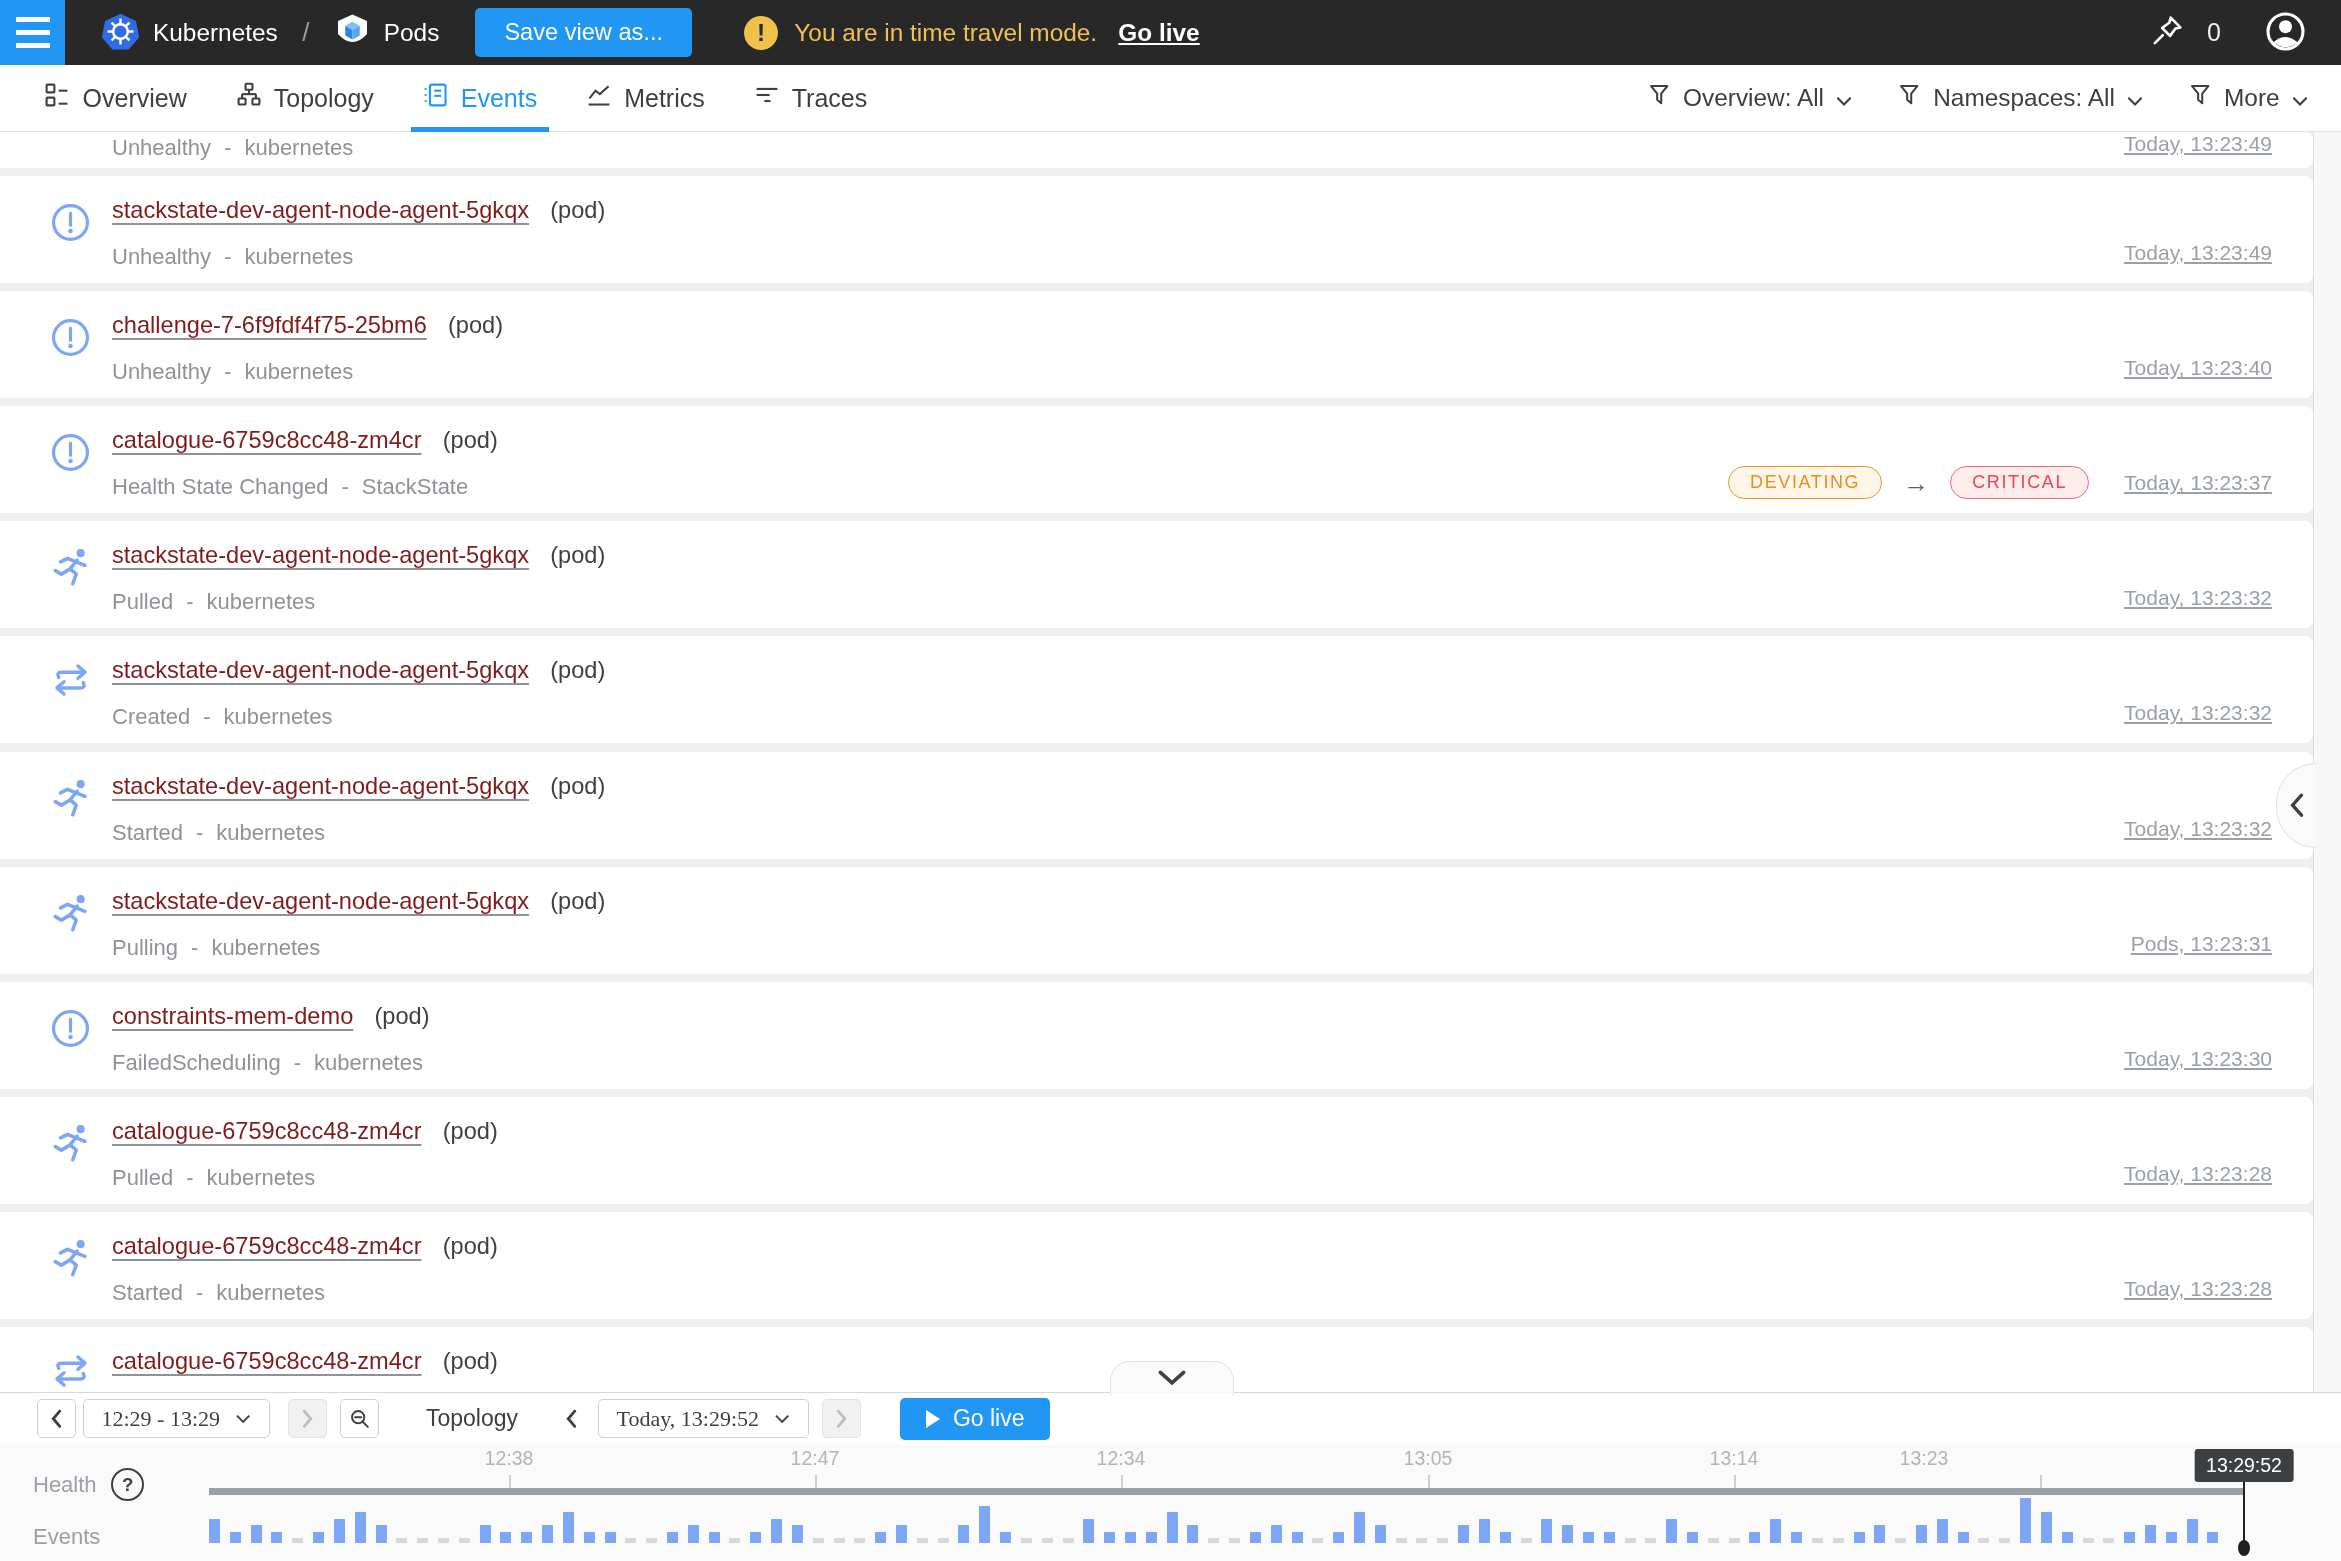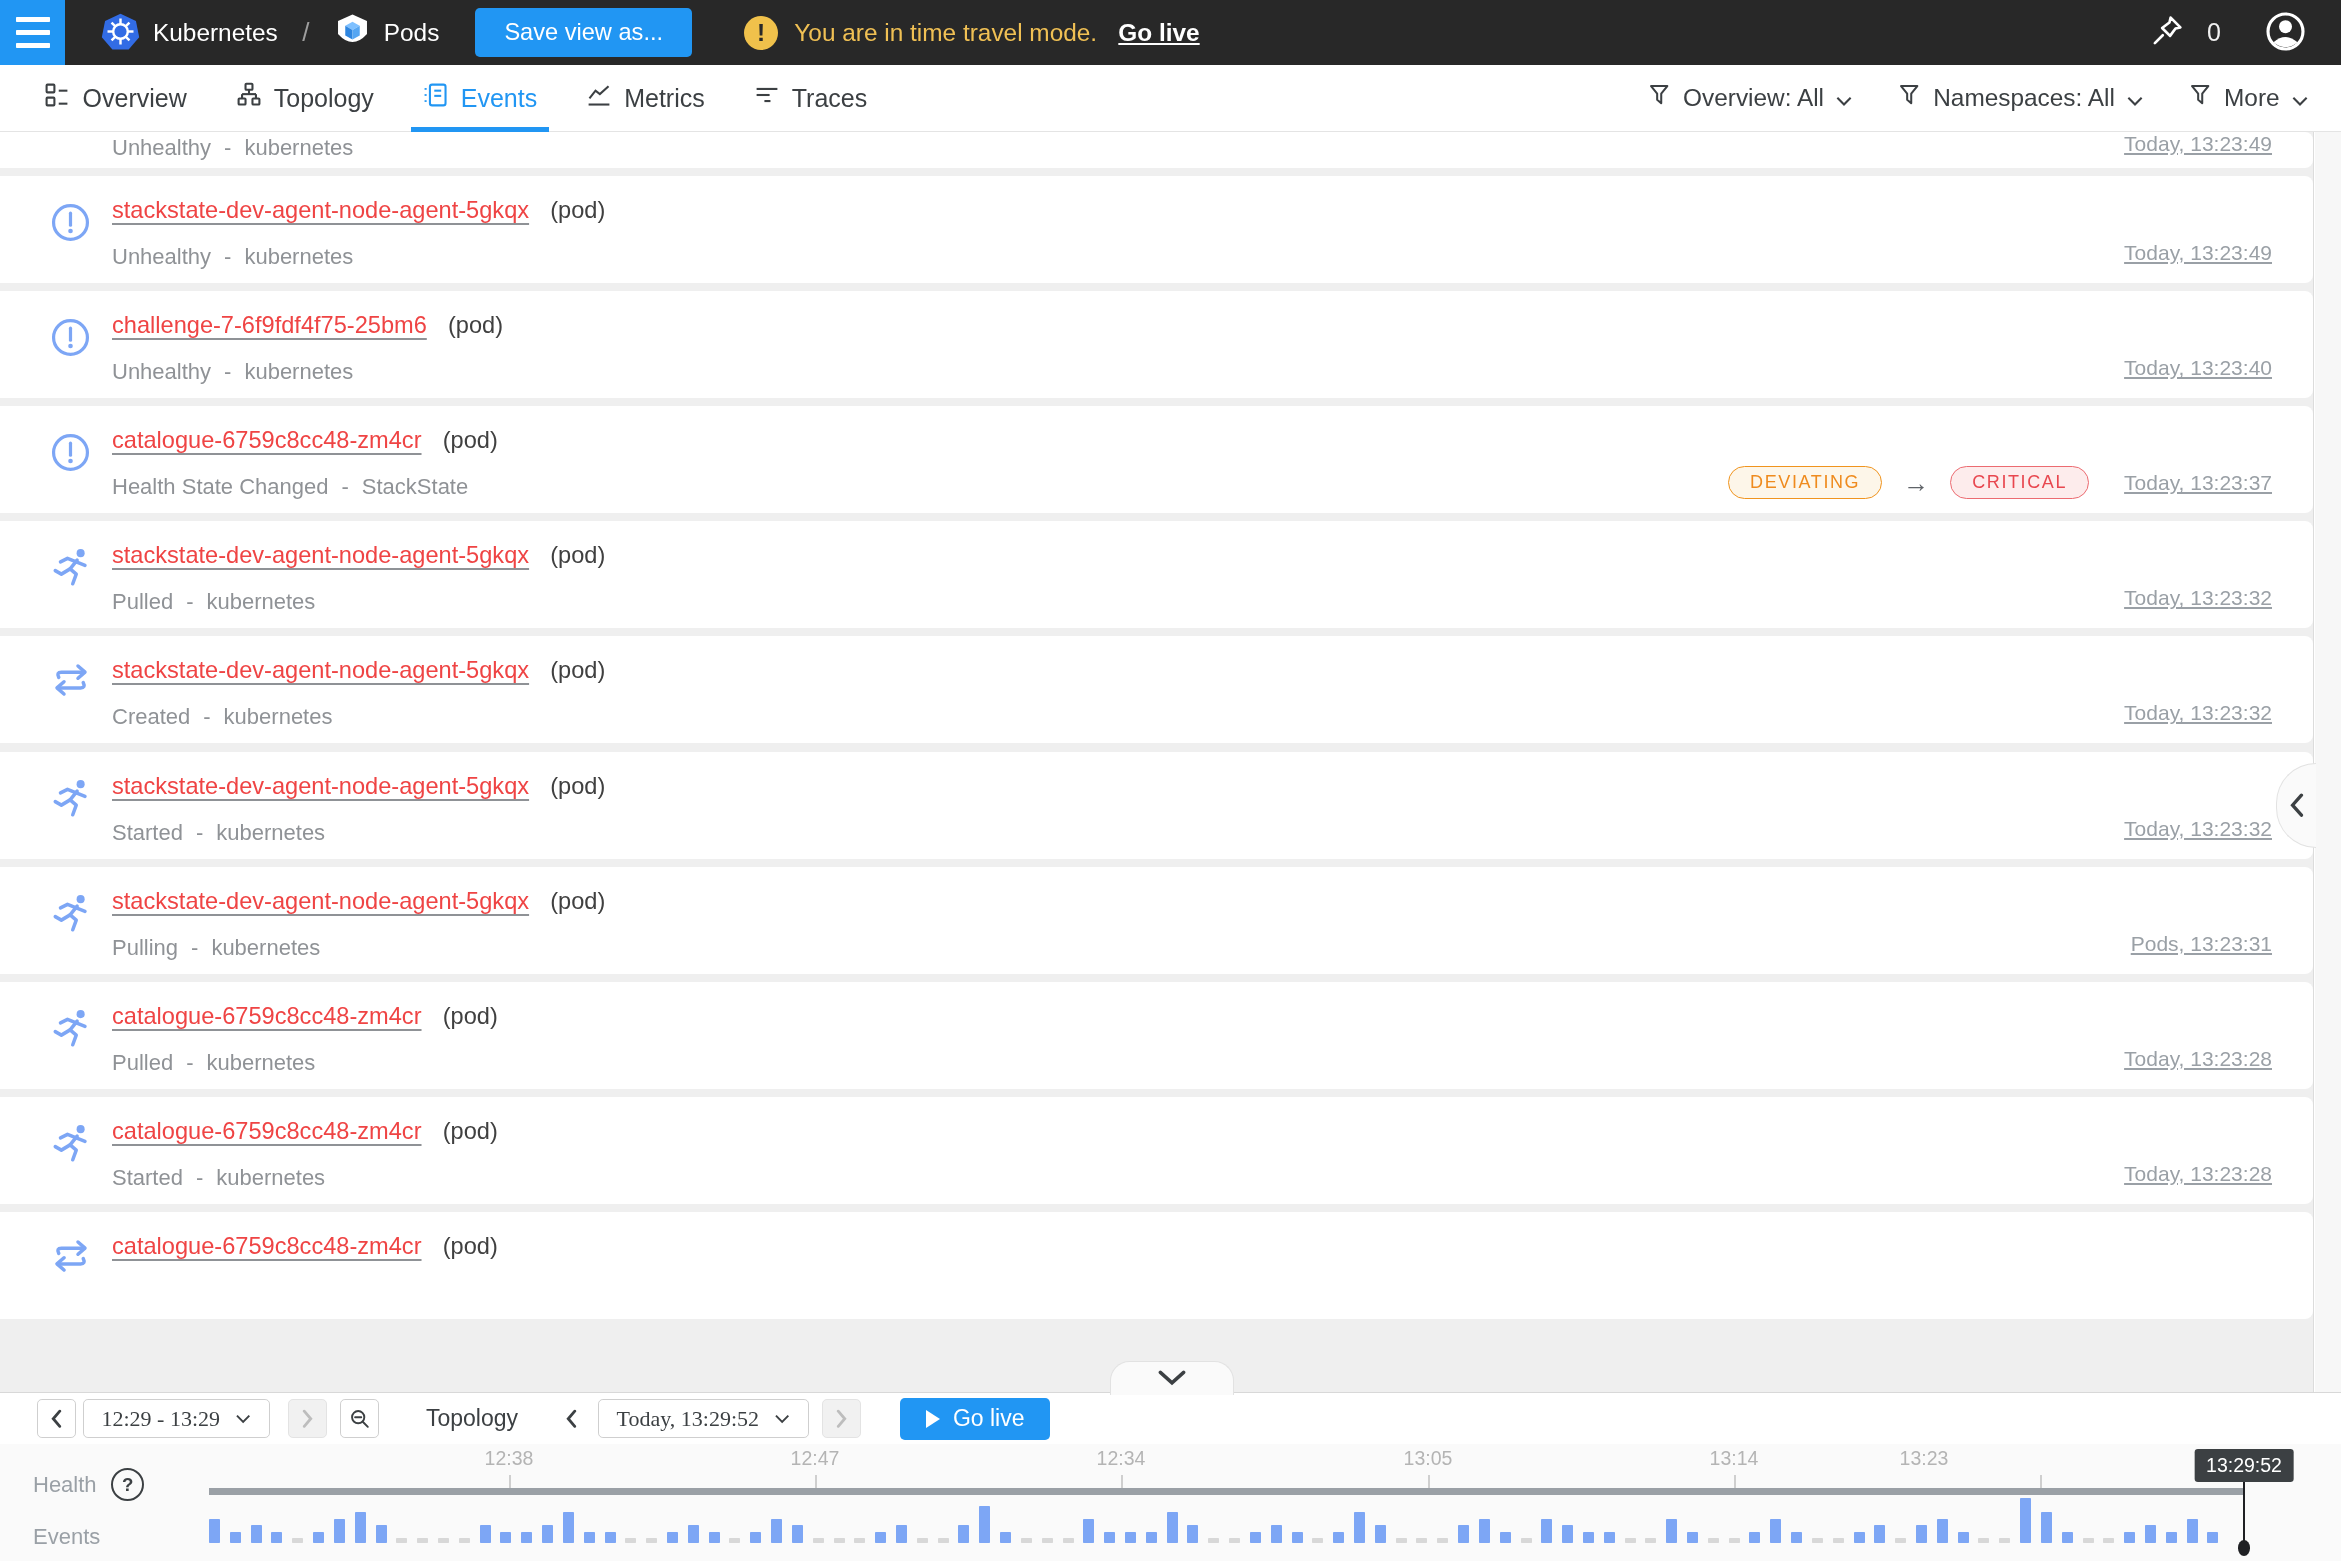--- a/index.html
+++ b/index.html
@@ -39,21 +39,21 @@
 
   
   .list{position:absolute;top:132px;left:0;right:28px;height:1260px;background:#efefef;
         overflow:hidden;border-right:0.8px solid #dcdcdc;}
   .event-row{position:relative;background:#fff;height:107px;margin-bottom:8.1px;border-radius:0 8.1px 8.1px 0;}
   .event-row.clip-top{height:36px;}
   .event-row.clip-bottom{height:107px;margin-bottom:0;}
   .row-icon{position:absolute;left:50px;top:26px;width:41px;height:41px;display:none;}
   .row-icon.show{display:block;}
   .row-title{position:absolute;left:112px;top:21px;font-size:23.6px;white-space:nowrap;}
-  .title-link{color:#ef4444;text-decoration:underline;text-decoration-color:#8f9296;
+  .title-link{color:#7f1d1d;text-decoration:underline;text-decoration-color:#8f9296;
               text-underline-offset:4.9px;cursor:pointer;}
   .kind{color:#404040;margin-left:14.6px;}
   .row-sub{position:absolute;left:112px;top:68px;font-size:22px;color:#8f9296;white-space:nowrap;}
   .clip-top .row-sub{top:3.3px;}
   .row-sub .dash{margin:0 13px;}
   .row-ts{position:absolute;right:41px;top:65px;font-size:21px;color:#9aa0a6;
           text-decoration:underline;cursor:pointer;white-space:nowrap;}
   .clip-top .row-ts{top:0px;}
   .badges{position:absolute;right:224px;top:60px;display:flex;align-items:center;gap:21px;}
   .badge{font-size:18px;letter-spacing:1.6px;padding:4.9px 21px;border-radius:19.5px;border:1.6px solid;}
@@ -408,20 +408,39 @@
 
     <div class="row-title">
       <a class="title-link">stackstate-dev-agent-node-agent-5gkqx</a>
       <span class="kind">(pod)</span>
     </div>
     <div class="row-sub">
       <span class="t">Pulling</span><span class="dash">-</span><span class="s">kubernetes</span>
     </div>
 
     <a class="row-ts">Pods, 13:23:31</a>
+  </div>
+    <div class="event-row">
+    <span class="row-icon icon-alert show">
+      <svg width="41" height="41" viewBox="0 0 46 46">
+        <circle cx="23" cy="23" r="19" fill="none" stroke="#7da6f5" stroke-width="3.6"></circle>
+        <line x1="23" y1="12.5" x2="23" y2="26" stroke="#7da6f5" stroke-width="3.6" stroke-linecap="round"></line>
+        <circle cx="23" cy="32.5" r="2.6" fill="#7da6f5"></circle>
+      </svg>
+    </span>
+
+    <div class="row-title">
+      <a class="title-link">constraints-mem-demo</a>
+      <span class="kind">(pod)</span>
+    </div>
+    <div class="row-sub">
+      <span class="t">FailedScheduling</span><span class="dash">-</span><span class="s">kubernetes</span>
+    </div>
+
+    <a class="row-ts">Today, 13:23:30</a>
   </div>
     <div class="event-row">
 
     <span class="row-icon icon-runner show">
       <svg width="42" height="42" viewBox="0 0 48 48" fill="none" stroke="#7da6f5" stroke-width="4" stroke-linecap="round" stroke-linejoin="round">
         <circle cx="35" cy="7" r="4.6" fill="#7da6f5" stroke="none"></circle>
         <path d="M31 15 L23 25 L30 31 L26 42"></path>
         <path d="M23 25 L13 31 L6 27"></path>
         <path d="M30 17 L40 21"></path>
         <path d="M30 17 L20 13 L12 17"></path>

